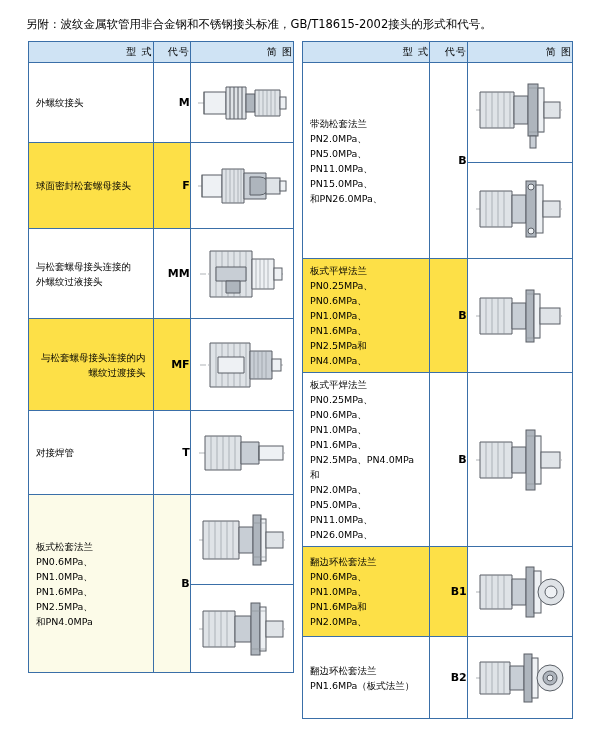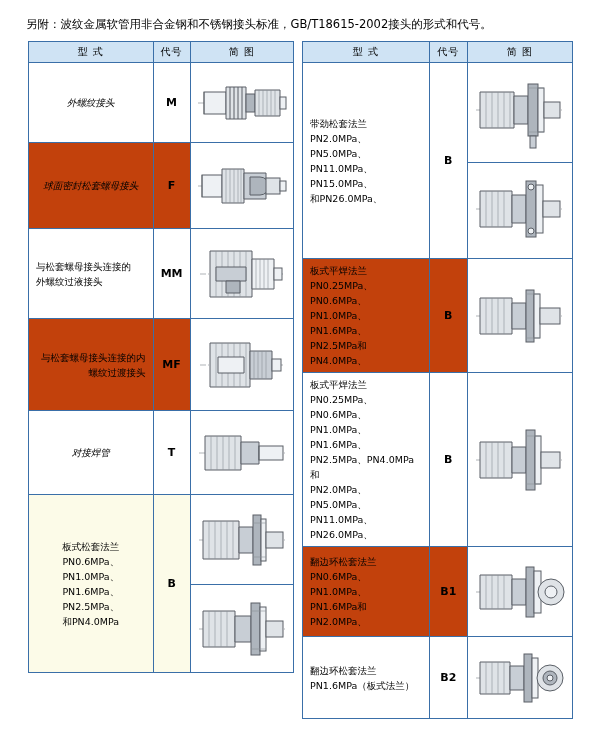--- a/index.html
+++ b/index.html
@@ -30,50 +30,50 @@
     table-layout:fixed;
     font-size:9.5px;
   }
   table.left{width:266px;}
   table.right{width:271px;margin-left:8px;}
 
   td,th{
     border:1px solid #3a6fa8;
     padding:0;
     vertical-align:middle;
-    text-align:center;
+    text-align:right;
   }
   thead th{
     background:#cfe3f4;
     height:20px;
     font-weight:normal;
     font-size:10px;
     letter-spacing:1px;
     color:#000;
   }
   .c-type{width:47%;}
   .c-code{width:14%;}
   .c-fig{width:39%;}
 
   td.type{
     text-align:left;
     padding:4px 7px;
     line-height:15px;
     font-size:9.5px;
   }
-  td.type.center{text-align:center;font-style:italic;}
+  td.type.center{}
   td.code{
     font-size:11px;
     font-weight:bold;
   }
   td.fig{
     background:#ffffff;
     padding:0;
   }
-  tr.alt td.type, tr.alt td.code{background:#c2410c;}
+  tr.alt td.type, tr.alt td.code{background:#fde047;}
   tr.alt2 td.type, tr.alt2 td.code{background:#fcfbe8;}
 
   .figbox{
     width:100%;
     display:flex;
     align-items:center;
     justify-content:center;
   }
   svg{display:block;}
 
@@ -197,21 +197,21 @@
                 <path class="lnt" d="M16 14 L16 48 M22 14 L22 48 M28 14 L28 48 M34 14 L34 48 M40 14 L40 48"></path>
                 <path class="b2" d="M46 20 L64 20 L64 42 L46 42 Z"></path>
                 <rect class="b3" x="64" y="24" width="24" height="14"></rect>
                 <path class="ln" d="M64 24 L64 38"></path>
               </svg>
             </div>
           </td>
         </tr>
 
         <tr class="alt2" style="height:90px;">
-          <td class="type" rowspan="2" style="text-align:center;">
+          <td class="type" rowspan="2" style="text-align:left;">
             板式松套法兰<br>PN0.6MPa、PN1.0MPa、<br>PN1.6MPa、PN2.5MPa、<br>和PN4.0MPa
           </td>
           <td class="code" rowspan="2">B</td>
           <td class="fig">
             <div class="figbox">
               <svg width="94" height="78" viewBox="0 0 94 78">
                 <line class="ctr" x1="4" y1="39" x2="90" y2="39"></line>
                 <path class="b1" d="M8 20 L44 20 L44 58 L8 58 Z"></path>
                 <path class="lnt" d="M14 20 L14 58 M20 20 L20 58 M26 20 L26 58 M32 20 L32 58 M38 20 L38 58"></path>
                 <path class="b2" d="M44 26 L58 26 L58 52 L44 52 Z"></path>

